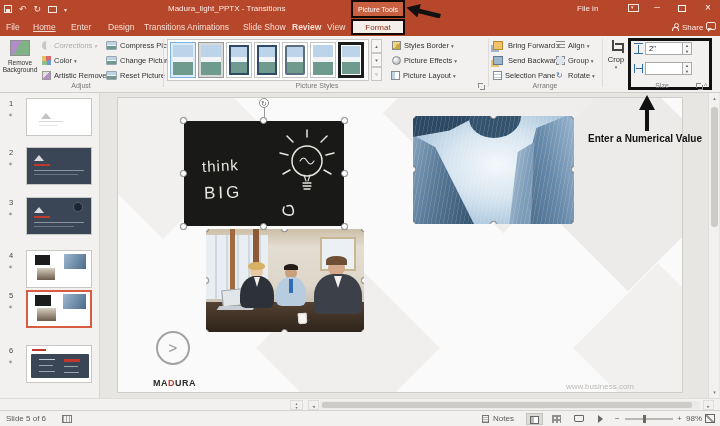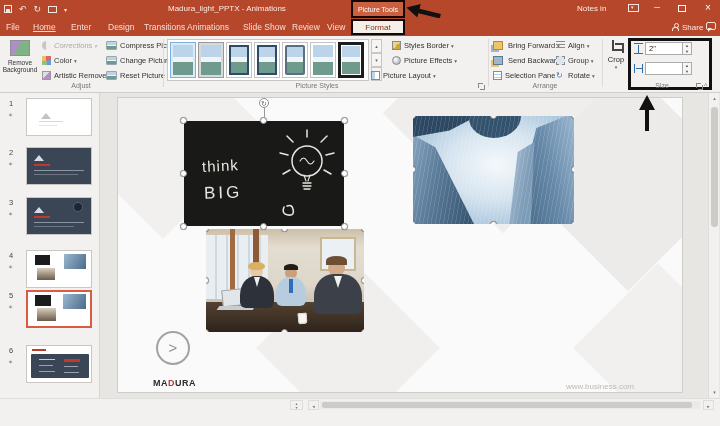--- a/index.html
+++ b/index.html
@@ -172,44 +172,44 @@
 <div class="app">
 
   <div class="titlebar">
     <div class="qat">
       <span class="save-ic"></span>
       <span class="gl">↶</span>
       <span class="gl" style="color:#d9a successors;">↻</span>
       <span class="present-ic"></span>
       <span class="qat-dd">▾</span>
     </div>
-    <div class="win-title">Madura_light_PPTX - Animations</div>
+    <div class="win-title">Madura_light_PPTX - Transitions</div>
     <div class="ctx-box">Picture Tools</div>
     <svg class="note-arrow1" width="38" height="17">
       <g transform="rotate(14 6 9)">
         <rect x="11" y="6" width="24" height="4.5" fill="#111"></rect>
         <polygon points="0,8 13,1 13,15" fill="#111"></polygon>
       </g>
     </svg>
-    <div class="signin">Notes in</div>
+    <div class="signin">File in</div>
     <div class="ribopt-ic"></div>
     <div class="win-min">─</div>
     <div class="win-max"></div>
     <div class="win-close">×</div>
   </div>
 
   <div class="tabrow">
     <div class="tab" style="left:6px;">File</div>
     <div class="tab" style="left:33px;text-decoration:underline;">Home</div>
     <div class="tab" style="left:71px;">Enter</div>
     <div class="tab" style="left:108px;">Design</div>
     <div class="tab" style="left:144px;text-align:center;">Transitions</div>
     <div class="tab" style="left:187px;">Animations</div>
     <div class="tab" style="left:243px;">Slide Show</div>
-    <div class="tab" style="left:292px;">Review</div>
+    <div class="tab" style="left:292px;font-weight:bold;">Review</div>
     <div class="tab" style="left:327px;">View</div>
     <div class="fmt-box">Format</div>
     <div class="share">
       <span class="person-ic"></span>
       <span>Share</span>
     </div>
     <div class="comment-ic"></div>
   </div>
 
   <div class="ribbon">
@@ -274,21 +274,21 @@
       <div class="gsb">▿</div>
     </div>
     <div class="rbtn" style="left:392px;top:5px;">
       <span class="ic ic-pb"></span>
       <span class="dd">Styles Border</span>
     </div>
     <div class="rbtn" style="left:392px;top:20px;">
       <span class="ic ic-pe"></span>
       <span class="dd">Picture Effects</span>
     </div>
-    <div class="rbtn" style="left:371px;top:35px;">
+    <div class="rbtn" style="left:391px;top:35px;">
       <span class="ic ic-pl"></span>
       <span class="dd">Picture Layout</span>
     </div>
     <div class="glabel" style="left:167px;width:300px;">Picture Styles</div>
     <div class="launcher" style="left:478px;top:47px;"></div>
     <div class="rsep" style="left:488px;"></div>
 
     <div class="rbtn" style="left:493px;top:5px;">
       <span class="ic ic-bf"></span>
       <span class="dd">Bring Forward</span>
@@ -511,32 +511,50 @@
 
         <div class="next-btn">&gt;</div>
         <div class="brand"><span>MA</span><span class="acc">D</span><span>URA</span></div>
         <div class="website">www.business.com</div>
       </div>
 
       <svg class="annot-arrow" width="18" height="38">
         <rect x="7" y="12" width="4" height="24" fill="#111"></rect>
         <polygon points="9,0 1,15 17,15" fill="#111"></polygon>
       </svg>
+      <div class="annot">Enter a Numerical Value</div>
     </div>
 
     <div class="vscroll">
       <div class="vsb" style="top:0;">▴</div>
       <div class="vthumb"></div>
       <div class="vsb" style="bottom:0;">▾</div>
     </div>
   </div>
 
   <div class="hscroll">
     <div class="panesplit">▴<br>▾</div>
     <div class="hsb" style="left:308px;">◂</div>
     <div class="htrack">
         <div class="hthumb"></div>
       </div>
     <div class="hsb" style="left:703px;">▸</div>
   </div>
 
+  <div class="statusbar">
+    <div class="st" style="left:6px;">Slide 5 of 6</div>
+    <div class="lang-ic"></div>
+    <div class="notes-ic"></div>
+    <div class="st" style="left:493px;">Notes</div>
+    <div class="view-ic view-sel" style="left:526px;"><span class="vi vi-norm"></span></div>
+    <div class="view-ic" style="left:548px;"><span class="vi vi-sort"></span></div>
+    <div class="view-ic" style="left:570px;"><span class="vi vi-read"></span></div>
+    <div class="view-ic" style="left:592px;"><span class="vi vi-show"></span></div>
+    <div class="st" style="left:615px;">−</div>
+    <div class="ztrack">
+        <div class="zthumb"></div>
+      </div>
+    <div class="st" style="left:677px;">+</div>
+    <div class="st" style="left:686px;">98%</div>
+    <div class="fit-ic"></div>
+  </div>
 
 </div>
 
 </body></html>

